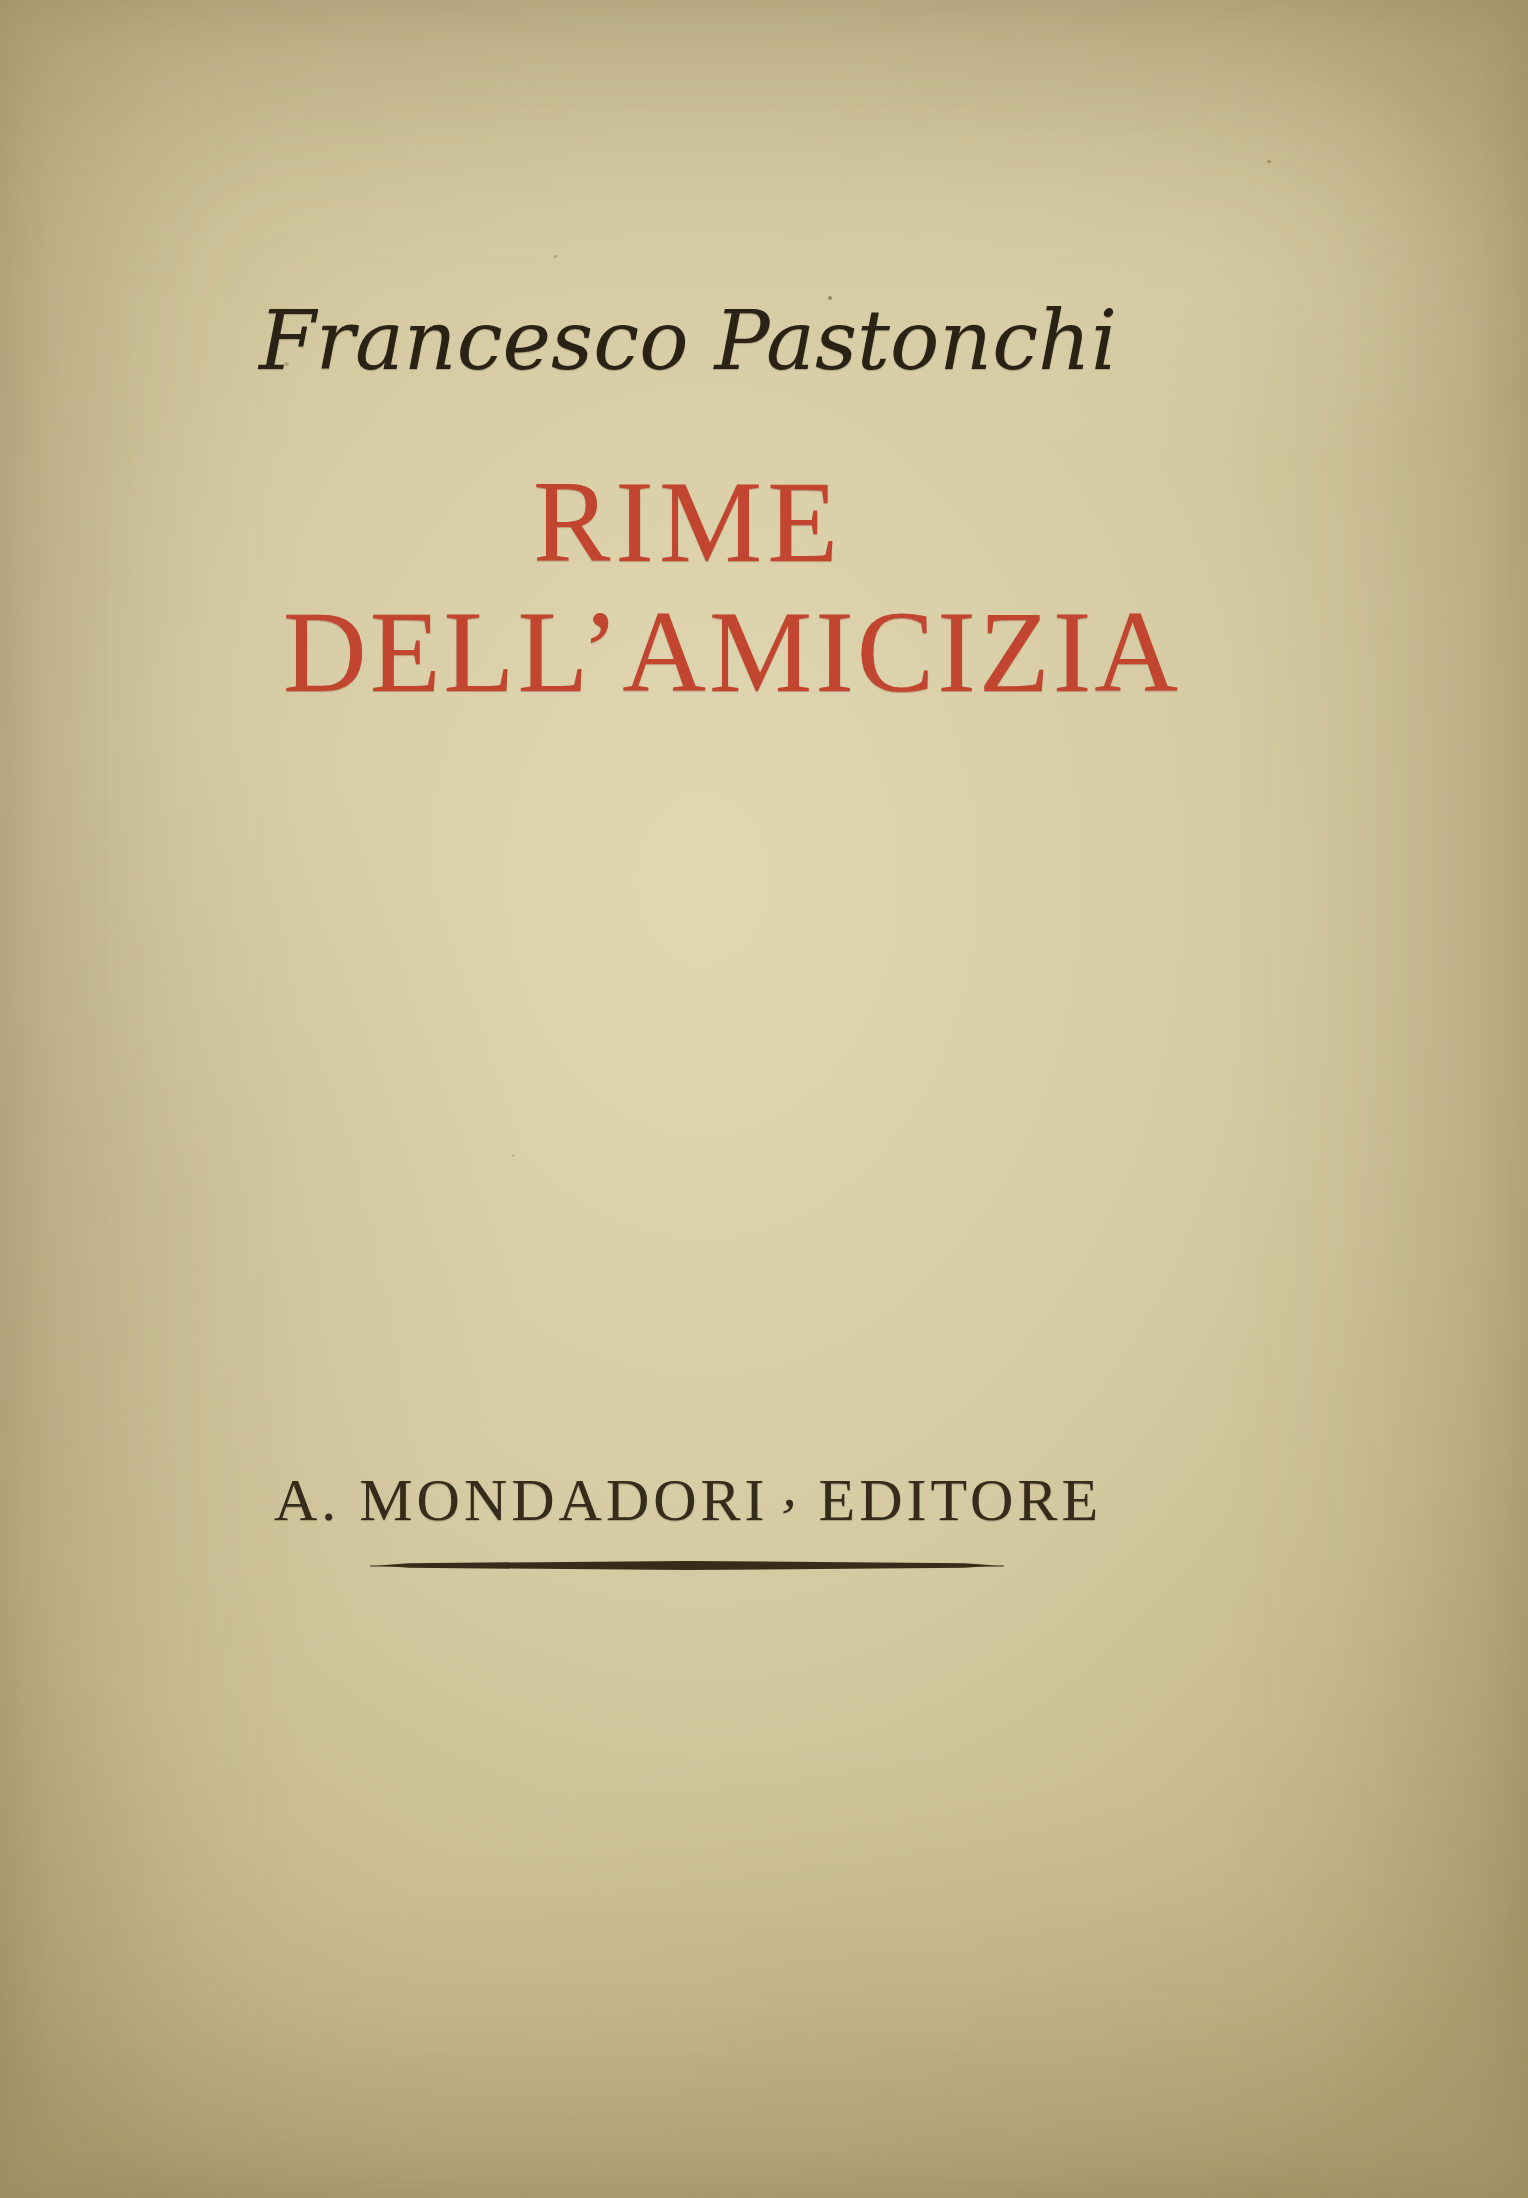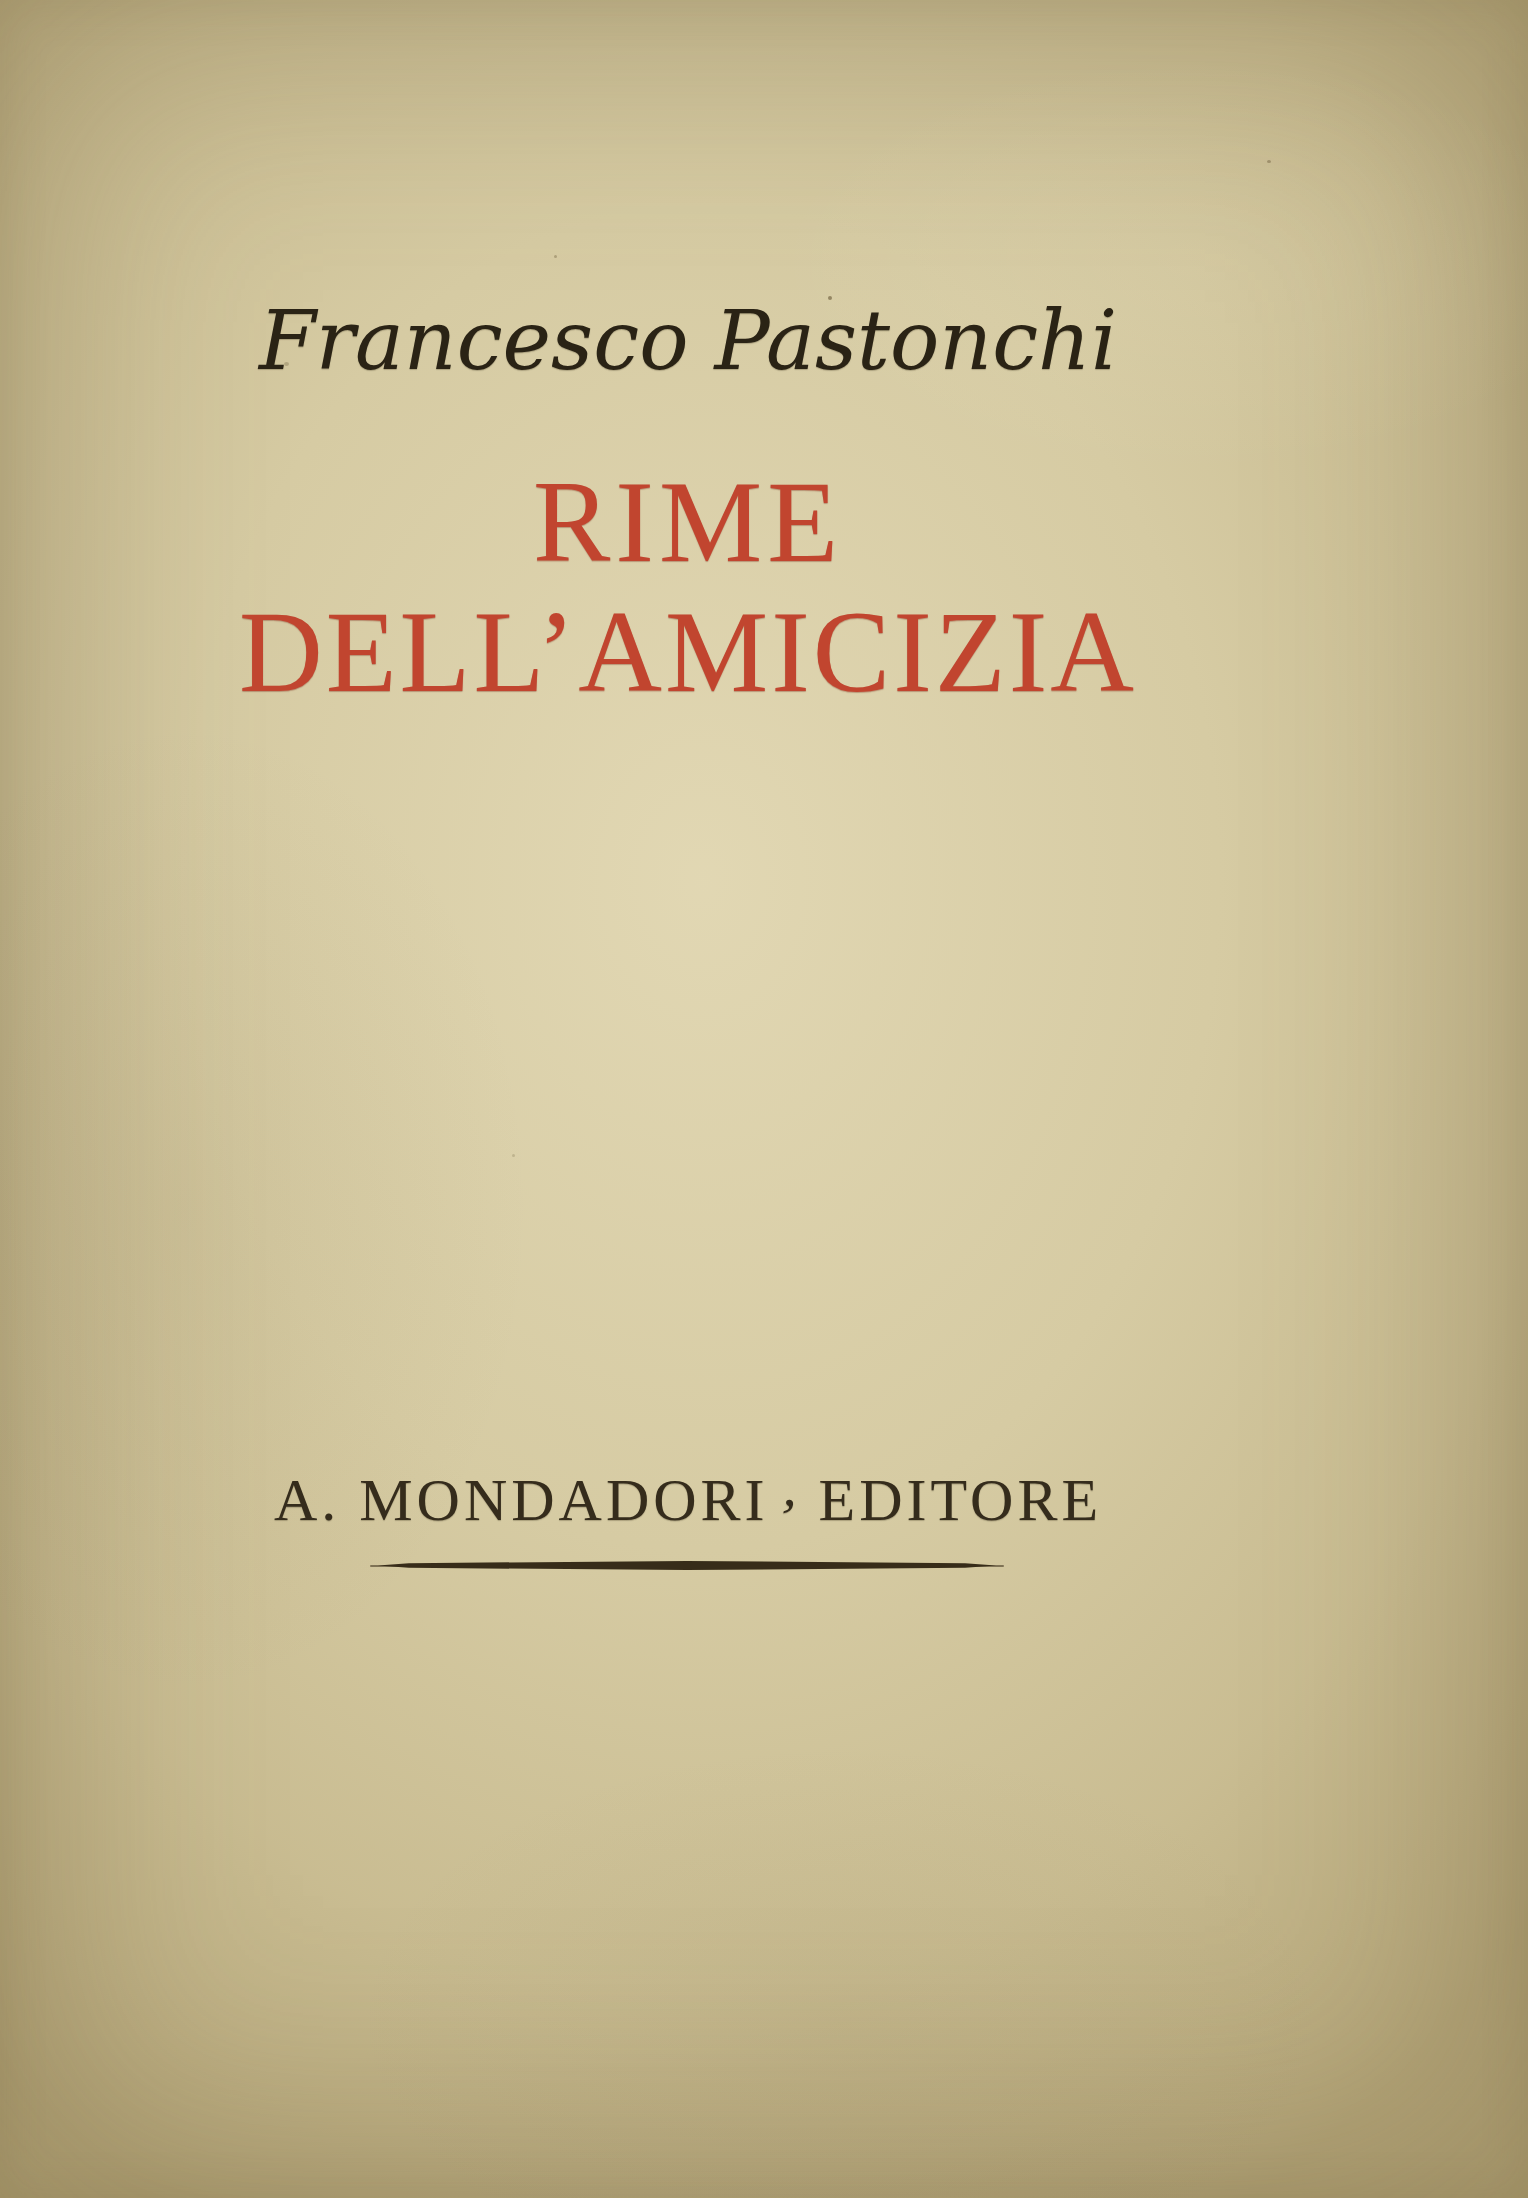--- a/index.html
+++ b/index.html
@@ -71,20 +71,21 @@
     color: var(--title-red);
     text-shadow: 0 1px 1px rgba(120, 40, 24, 0.35);
     text-align: center;
   }
   .title-line-2 {
     top: 594px;
     font-size: 116px;
     letter-spacing: 3px;
     color: var(--title-red);
     text-shadow: 0 1px 1px rgba(120, 40, 24, 0.35);
+    margin-left: 44px;
   }
   .publisher-line {
     top: 1470px;
     font-size: 60px;
     letter-spacing: 4px;
     color: var(--publisher-ink);
     text-shadow: 0 1px 1px rgba(40, 30, 10, 0.25);
   }
   .pub-sep {
     display: inline-block;

